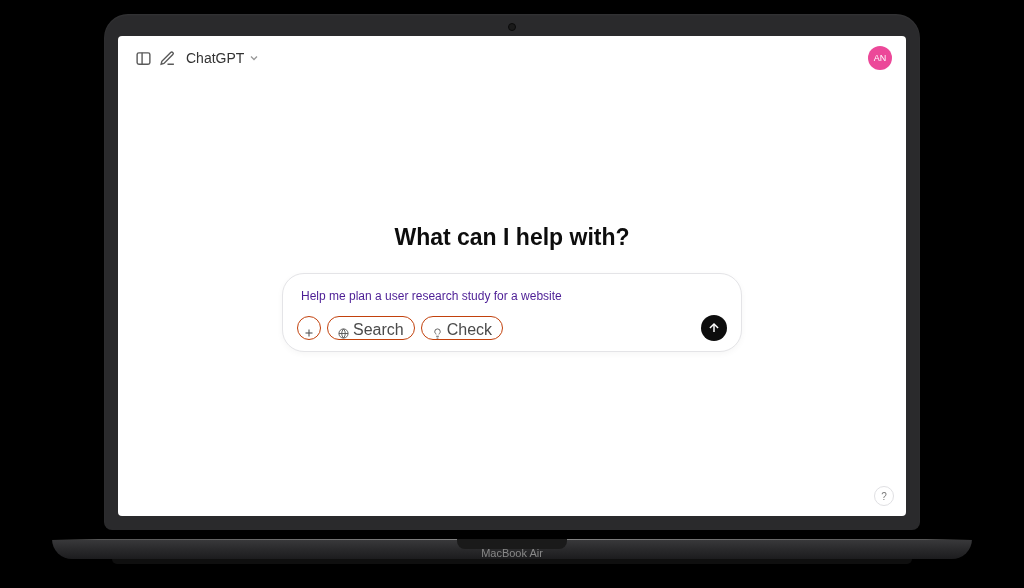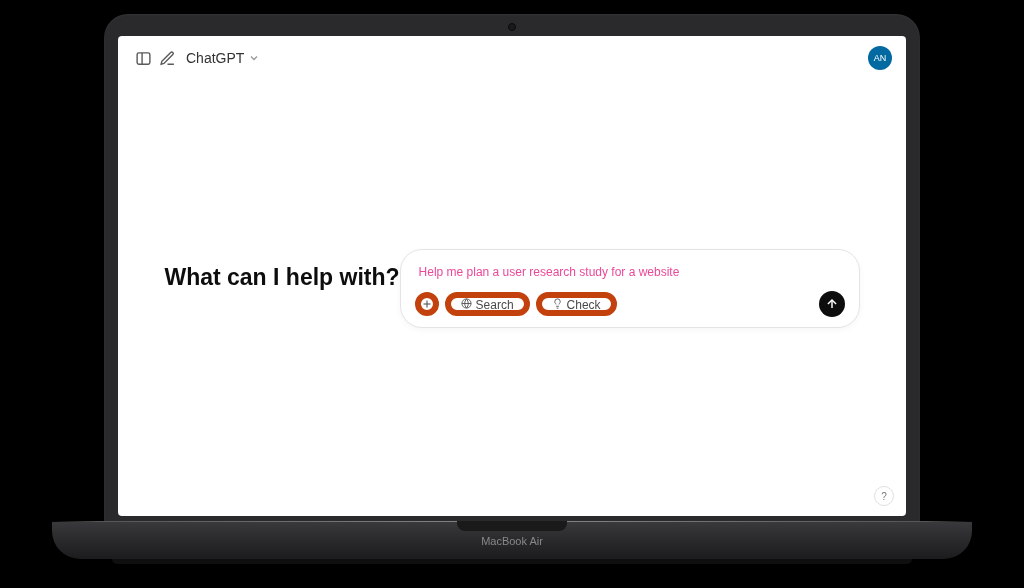--- a/index.html
+++ b/index.html
@@ -54,25 +54,25 @@
       display: flex;
       flex-direction: column;
       position: relative;
     }
     
     .laptop-base {
       position: absolute;
       bottom: 15px;
       left: 0;
       width: 920px;
-      height: 38px;
+      height: 20px;
       background: linear-gradient(180deg, #3a3a3c 0%, #2a2a2c 50%, #1c1c1e 100%);
       border-radius: 0 0 28px 28px;
       display: flex;
-      align-items: center;
+      align-items: flex-end;
       justify-content: center;
       padding-top: 1px;
     }
     
     .laptop-base::before {
       content: "";
       position: absolute;
       top: 0;
       left: 0;
       right: 0;
@@ -142,34 +142,34 @@
     .chevron-down {
       color: #999;
     }
     
     .spacer { flex: 1; }
     
     .avatar {
       width: 24px;
       height: 24px;
       border-radius: 50%;
-      background: #0369a1;
+      background: #ec4899;
       color: #fff;
       display: flex;
       align-items: center;
       justify-content: center;
       font-size: 9px;
       font-weight: 500;
       cursor: pointer;
     }
     
     .main {
       flex: 1;
       display: flex;
-      flex-direction: row;
+      flex-direction: column;
       align-items: center;
       justify-content: center;
       padding: 0 20px;
       margin-top: -20px;
     }
     
     .heading {
       font-size: 23px;
       font-weight: 600;
       color: #0d0d0d;
@@ -180,45 +180,45 @@
       width: 460px;
       background: #fff;
       border: 1px solid #e4e4e7;
       border-radius: 22px;
       padding: 12px 14px 10px 14px;
       box-shadow: 0 2px 6px rgba(0,0,0,0.04);
     }
     
     .input-text {
       font-size: 12px;
-      color: #ec4899;
+      color: #4c1d95;
       padding: 2px 4px 12px 4px;
       outline: none;
       border: none;
       width: 100%;
       background: transparent;
       font-family: inherit;
     }
     
     .input-controls {
       display: flex;
       align-items: center;
       gap: 6px;
     }
     
     .pill-btn {
       display: flex;
-      align-items: flex-start;
+      align-items: flex-end;
       gap: 4px;
       height: 24px;
       padding: 0 10px;
-      border: 6px solid #c2410c;
+      border: 1px solid #c2410c;
       border-radius: 14px;
       background: #fff;
-      font-size: 12px;
+      font-size: 16px;
       color: #4a4a4a;
       cursor: pointer;
     }
     
     .round-btn {
       width: 24px;
       height: 24px;
       padding: 0;
       justify-content: center;
     }

